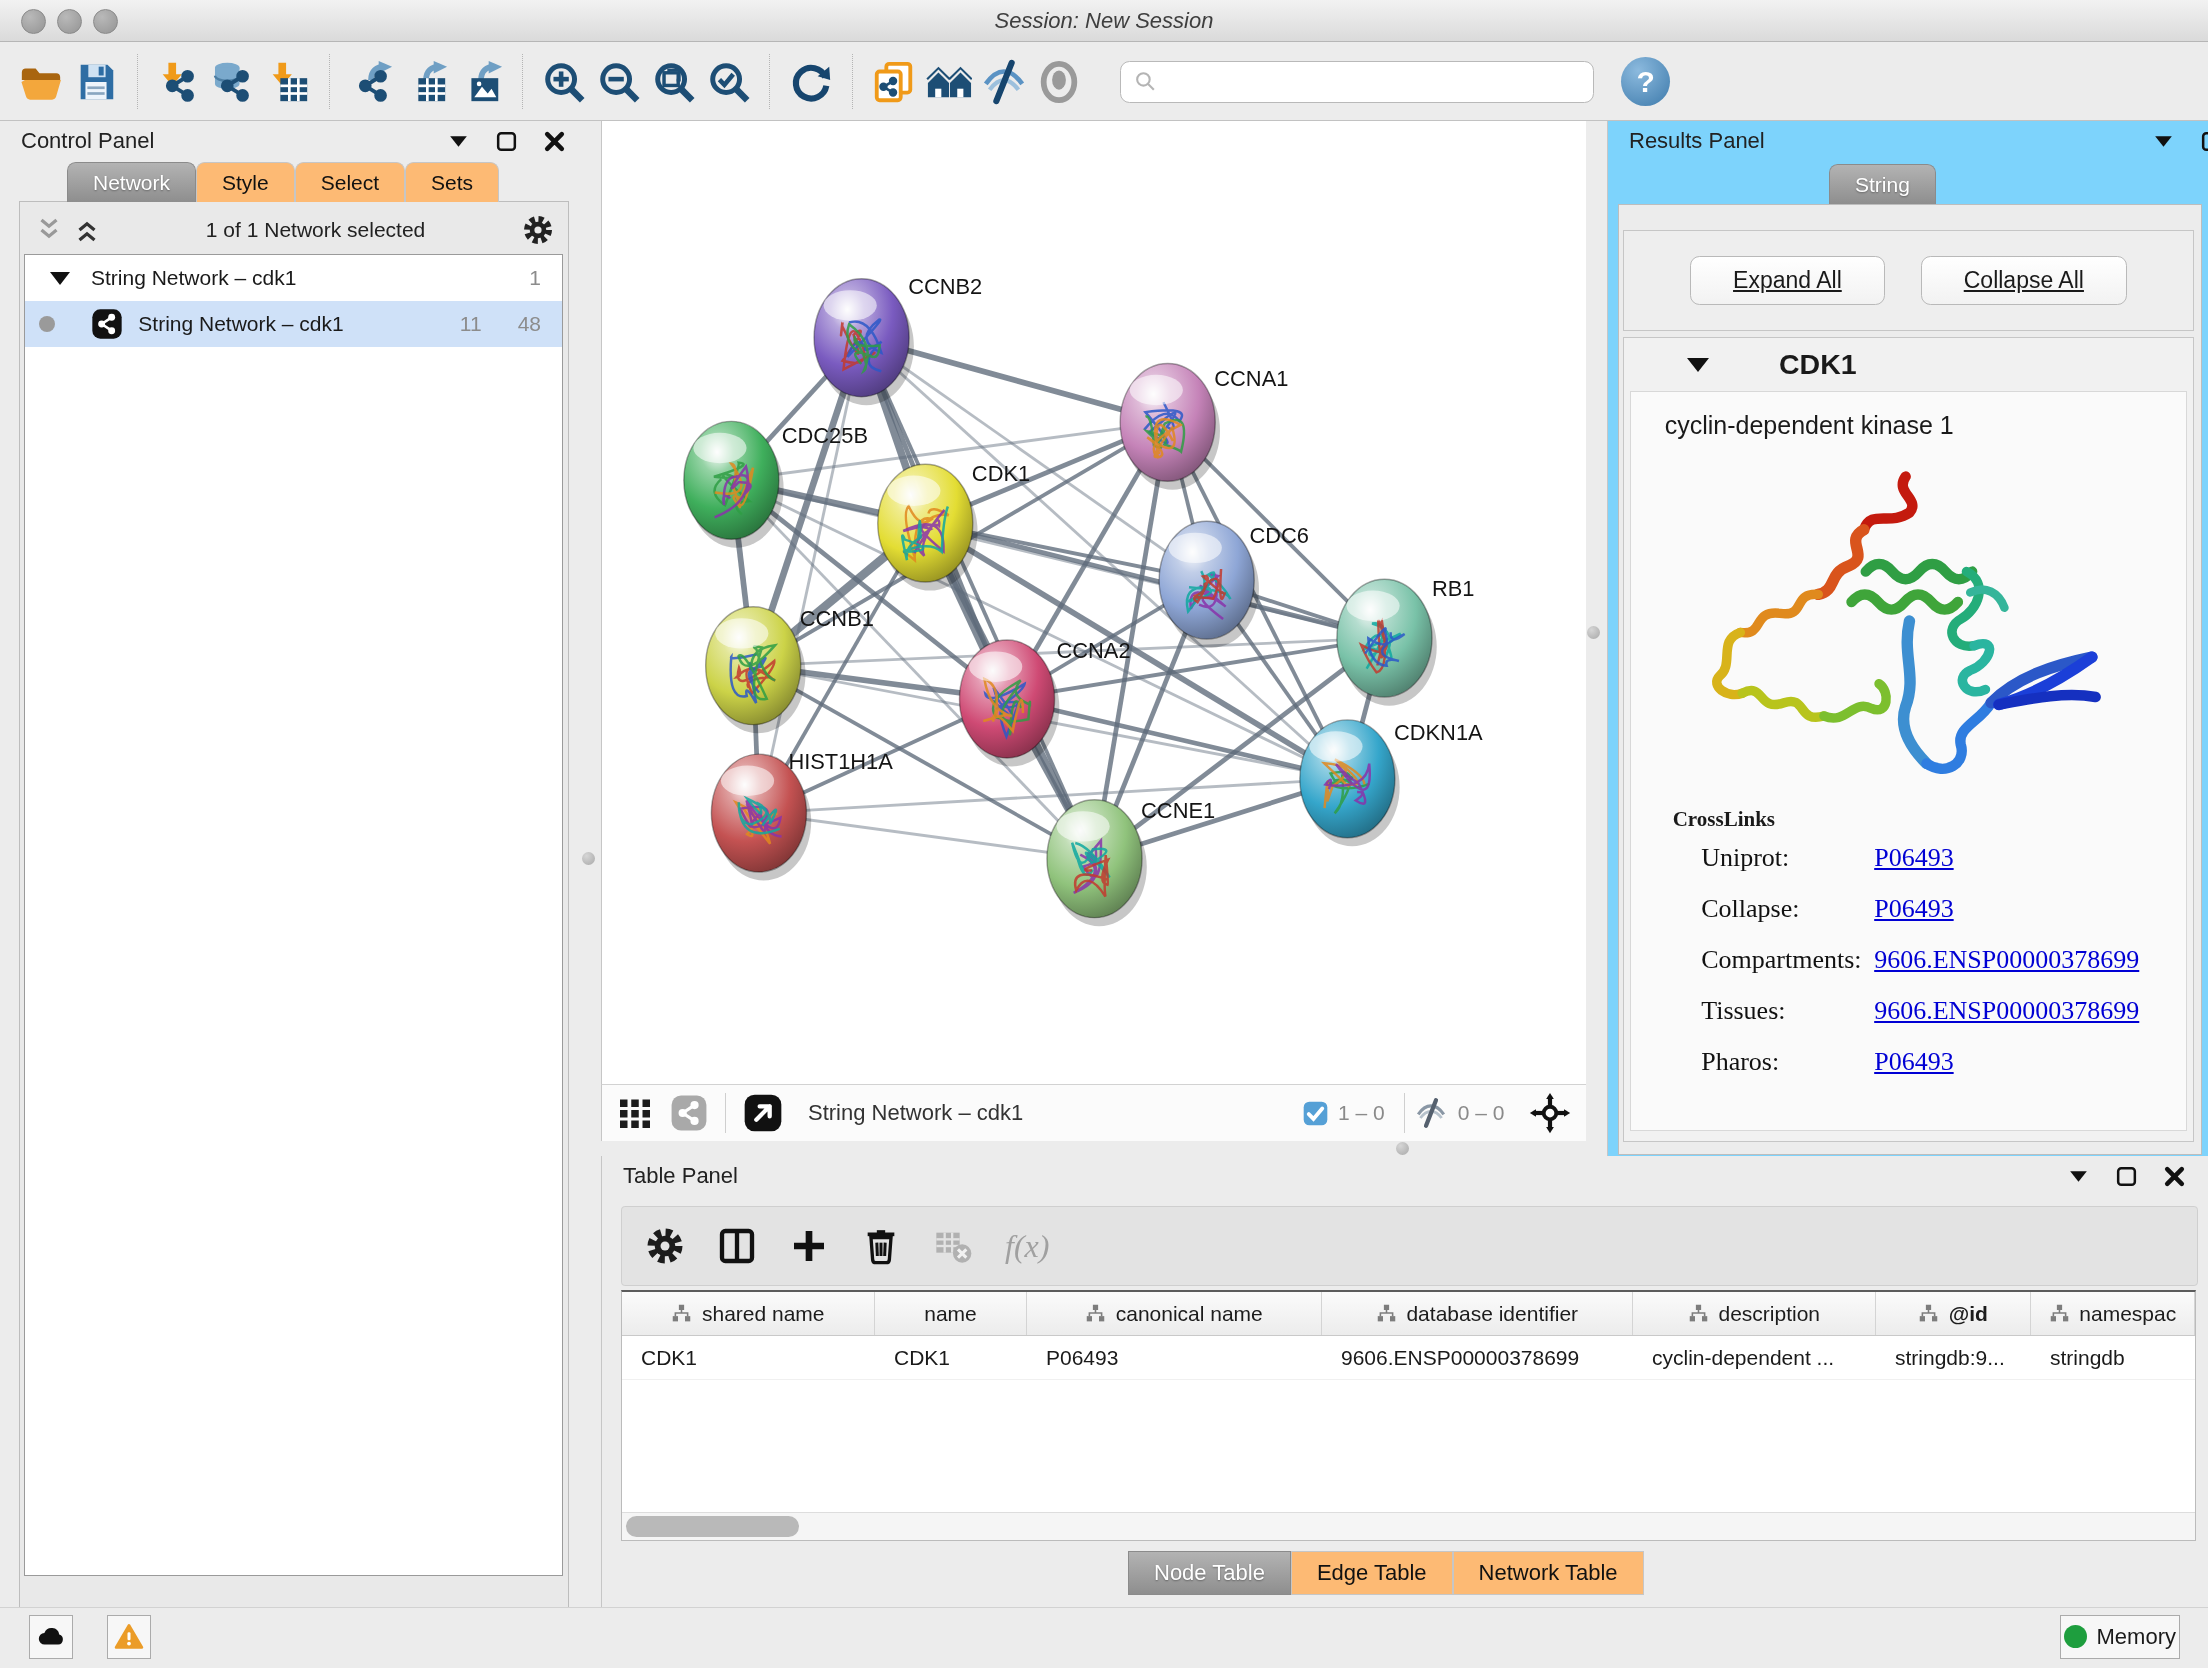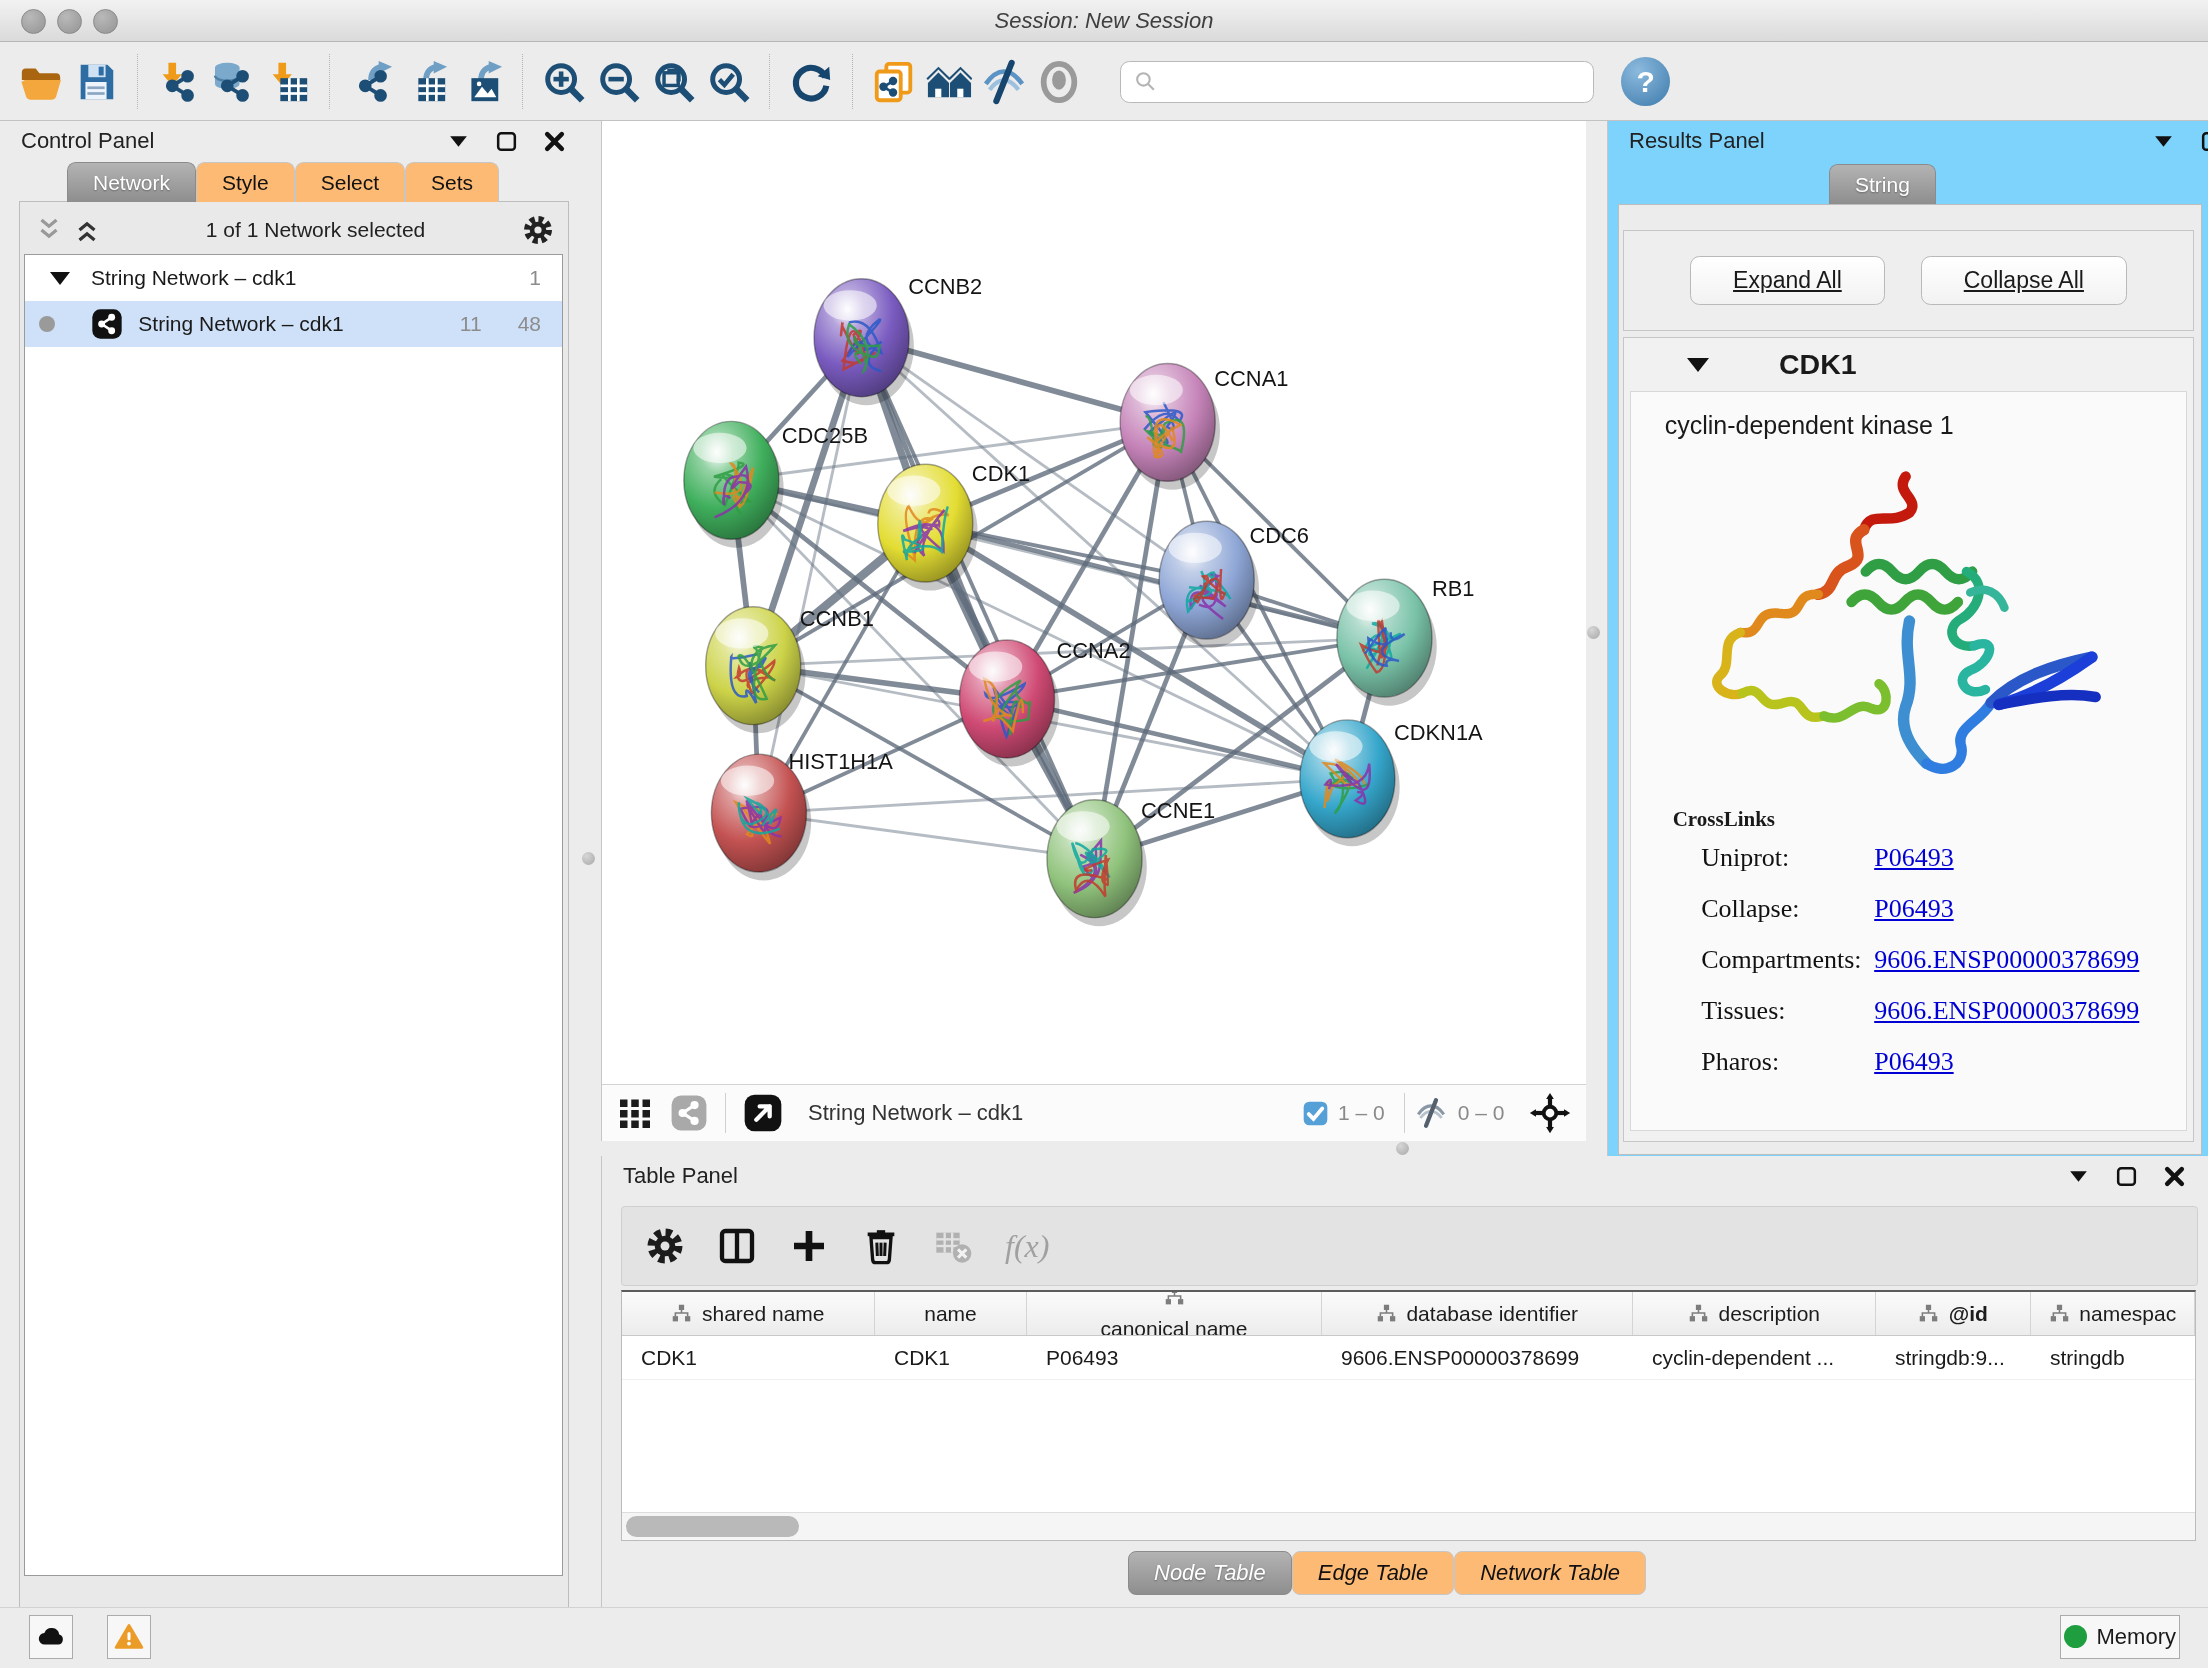--- a/index.html
+++ b/index.html
@@ -116,21 +116,21 @@
   .th { display:flex; align-items:center; justify-content:center; gap:9.5px; font-size:21px; color:#1c1c1c;
     border-right:1px solid #d4d4d4; overflow:hidden; white-space:nowrap; flex:0 0 auto; }
   .th svg { width:21px; height:21px; flex:0 0 auto; }
   #tp-row { display:flex; height:44px; border-bottom:1px solid #f0f0f0; }
   .td { font-size:21px; padding-left:19px; display:flex; align-items:center; overflow:hidden;
     white-space:nowrap; flex:0 0 auto; }
   #tp-hscroll { position:absolute; left:0; bottom:0; width:100%; height:28.5px; background:#f5f5f5;
     border-top:1px solid #ddd; }
   #tp-thumb { position:absolute; left:3.8px; top:3.8px; width:173px; height:21px; border-radius:10.5px; background:#b9b9b9; }
   #tp-tabs { position:absolute; left:526px; top:395px; display:flex; }
-  #tp-tabs .tab { border-radius:8px; border-bottom:1px solid #c6c6c6; height:44px; font-size:22px;font-style:italic; }
+  #tp-tabs .tab { border-radius:0; border-bottom:1px solid #c6c6c6; height:44px; font-size:22px; }
   #tp-tabs .tab.sel { border-bottom:1px solid #8b8b8b; }
 
   
   #statusbar { position:absolute; left:0; top:1607px; width:2208px; height:61px; background:#ececec;
     border-top:1px solid #d2d2d2; }
   .sb-btn { position:absolute; top:6.7px; height:44px; background:#f7f7f7; border:1px solid #ababab;
     display:flex; align-items:center; justify-content:center; }
   #sb-cloud { left:28.5px; width:44px; }
   #sb-warn { left:107px; width:44px; }
   #sb-mem { left:2060px; width:120px; gap:9.5px; font-size:22px; }
@@ -799,21 +799,21 @@
                 <rect x="2" y="15" width="6" height="6"></rect>
                 <rect x="16" y="15" width="6" height="6"></rect>
               </g>
               <path d="M12 8v3.5 M5 15v-3.5h14V15" fill="none" stroke="#7d7d7d" stroke-width="1.8"></path>
             </svg>
             <span>shared name</span>
           </div>
           <div class="th" style="width: 152px;">
             <span>name</span>
           </div>
-          <div class="th" style="width: 295px; flex-direction: column;">
+          <div class="th" style="width: 295px;">
             <svg viewBox="0 0 24 24">
               <g fill="#7d7d7d">
                 <rect x="9" y="2" width="6" height="6"></rect>
                 <rect x="2" y="15" width="6" height="6"></rect>
                 <rect x="16" y="15" width="6" height="6"></rect>
               </g>
               <path d="M12 8v3.5 M5 15v-3.5h14V15" fill="none" stroke="#7d7d7d" stroke-width="1.8"></path>
             </svg>
             <span>canonical name</span>
           </div>

